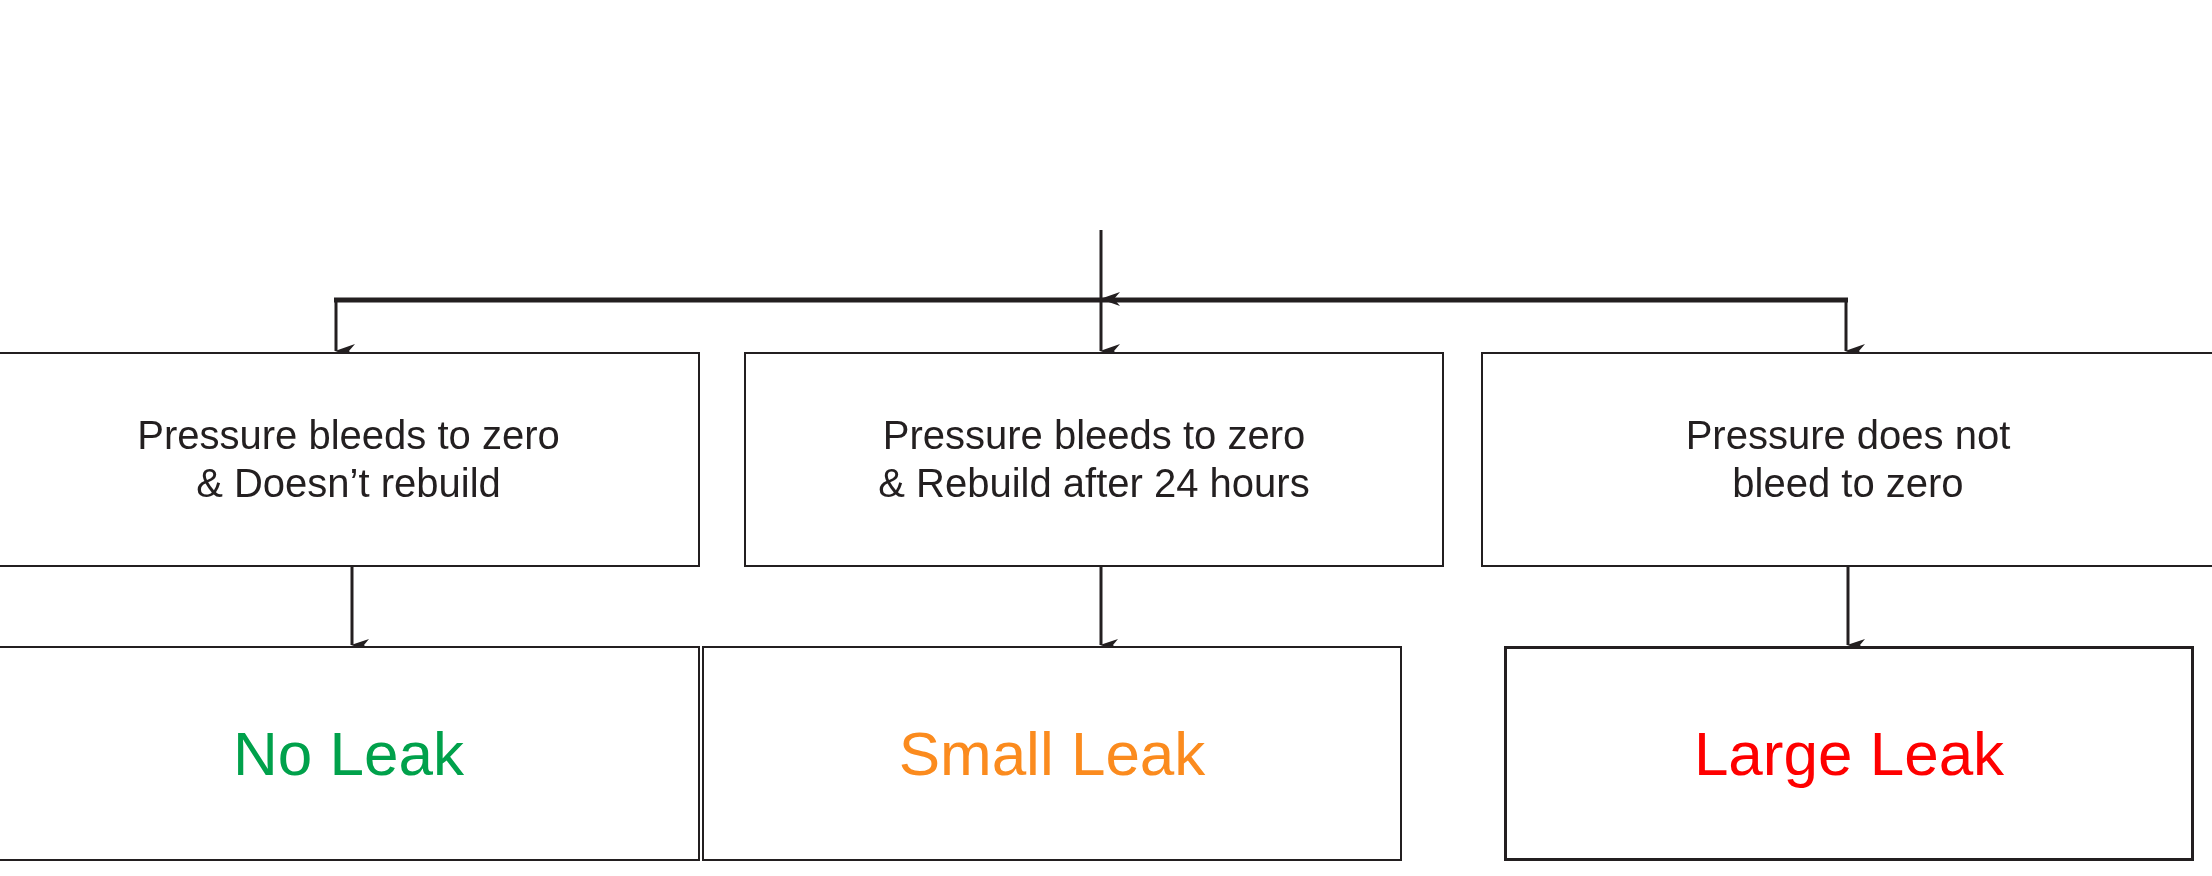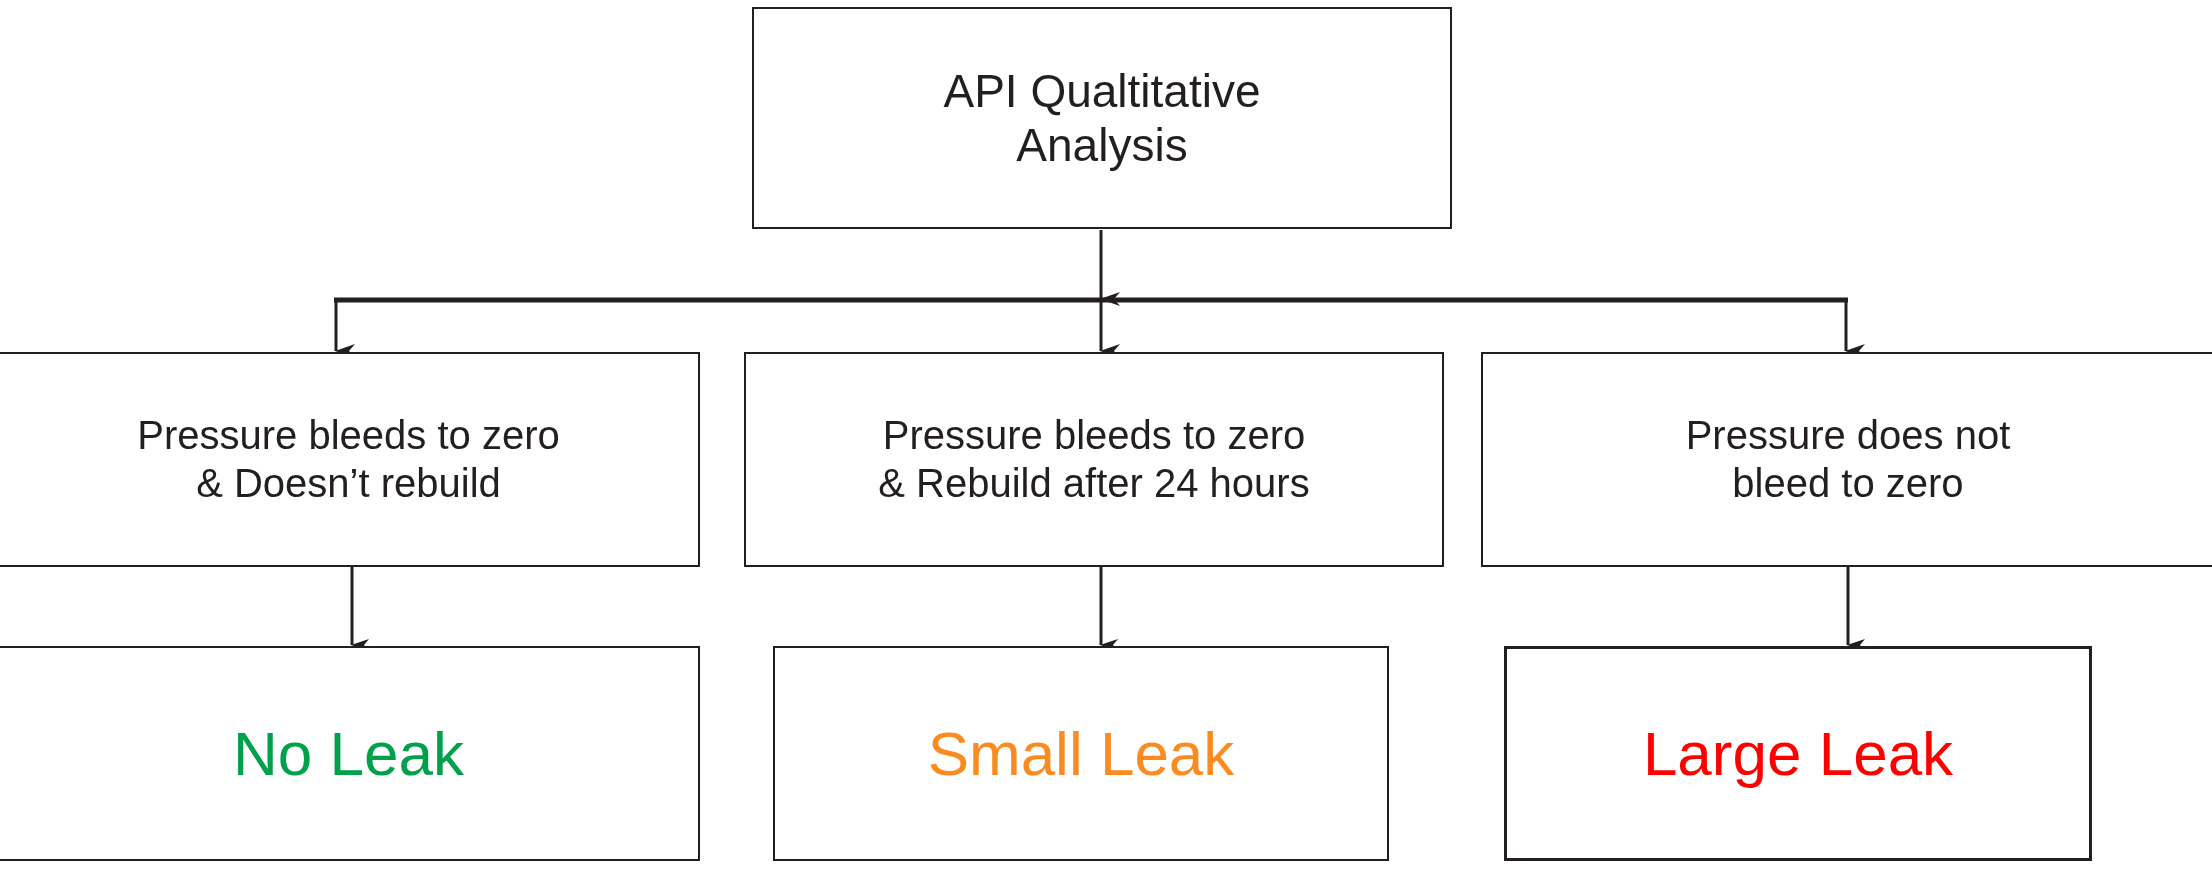--- a/index.html
+++ b/index.html
@@ -60,22 +60,22 @@
   
   .outcome {
     top: 646px;
     height: 215px;
   }
   .outcome .label {
     font-size: 62px;
     font-weight: 400;
   }
   #node-out-0 { left: -3px;   width: 703px;  border-width: 2px; }
-  #node-out-1 { left: 773px;  width: 616px;  border-width: 2px; }
-  #node-out-2 { left: 1504px; width: 588px;  border-width: 3px; }
+  #node-out-1 { left: 702px;  width: 700px;  border-width: 2px; }
+  #node-out-2 { left: 1504px; width: 690px;  border-width: 3px; }
 
   
   #connectors {
     position: absolute;
     left: 0;
     top: 0;
     width: 2212px;
     height: 876px;
     pointer-events: none;
   }
@@ -117,24 +117,20 @@
       <line x1="352" y1="567" x2="352" y2="645" stroke="#231f20" stroke-width="3" marker-end="url(#arrowSmall)"></line>
     </g>
     <g>
       <line x1="1101" y1="567" x2="1101" y2="645" stroke="#231f20" stroke-width="3" marker-end="url(#arrowSmall)"></line>
     </g>
     <g>
       <line x1="1848" y1="567" x2="1848" y2="645" stroke="#231f20" stroke-width="3" marker-end="url(#arrowSmall)"></line>
     </g>
   </svg>
 
-  <div class="node" id="node-root">
-    <span class="label">API Qualtitative
-Analysis</span>
-  </div>
 
   <div class="node cond" id="node-cond-0">
     <span class="label">Pressure bleeds to zero
 &amp; Doesn’t rebuild</span>
   </div>
   <div class="node cond" id="node-cond-1">
     <span class="label">Pressure bleeds to zero
 &amp; Rebuild after 24 hours</span>
   </div>
   <div class="node cond" id="node-cond-2">

